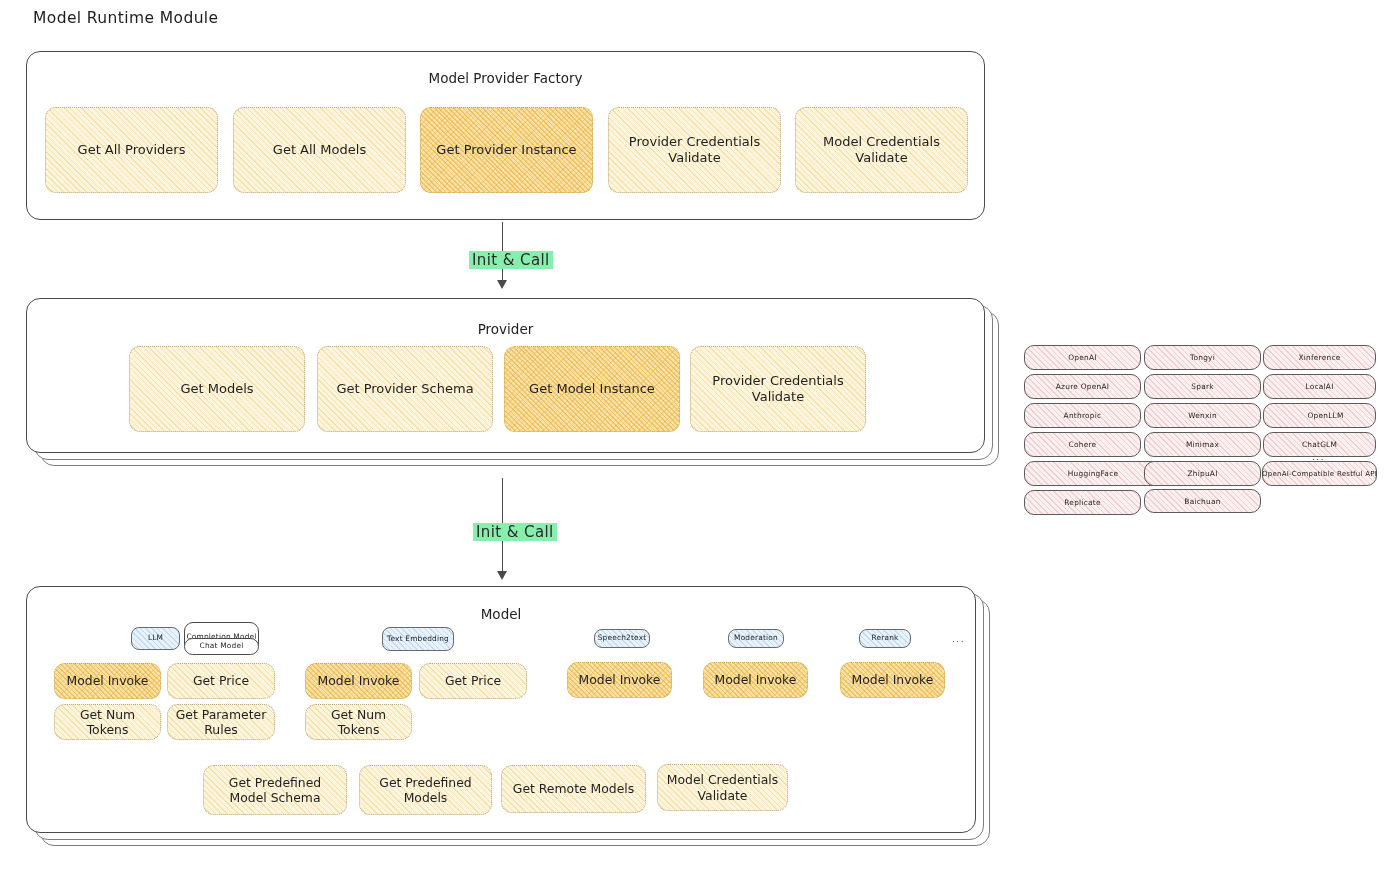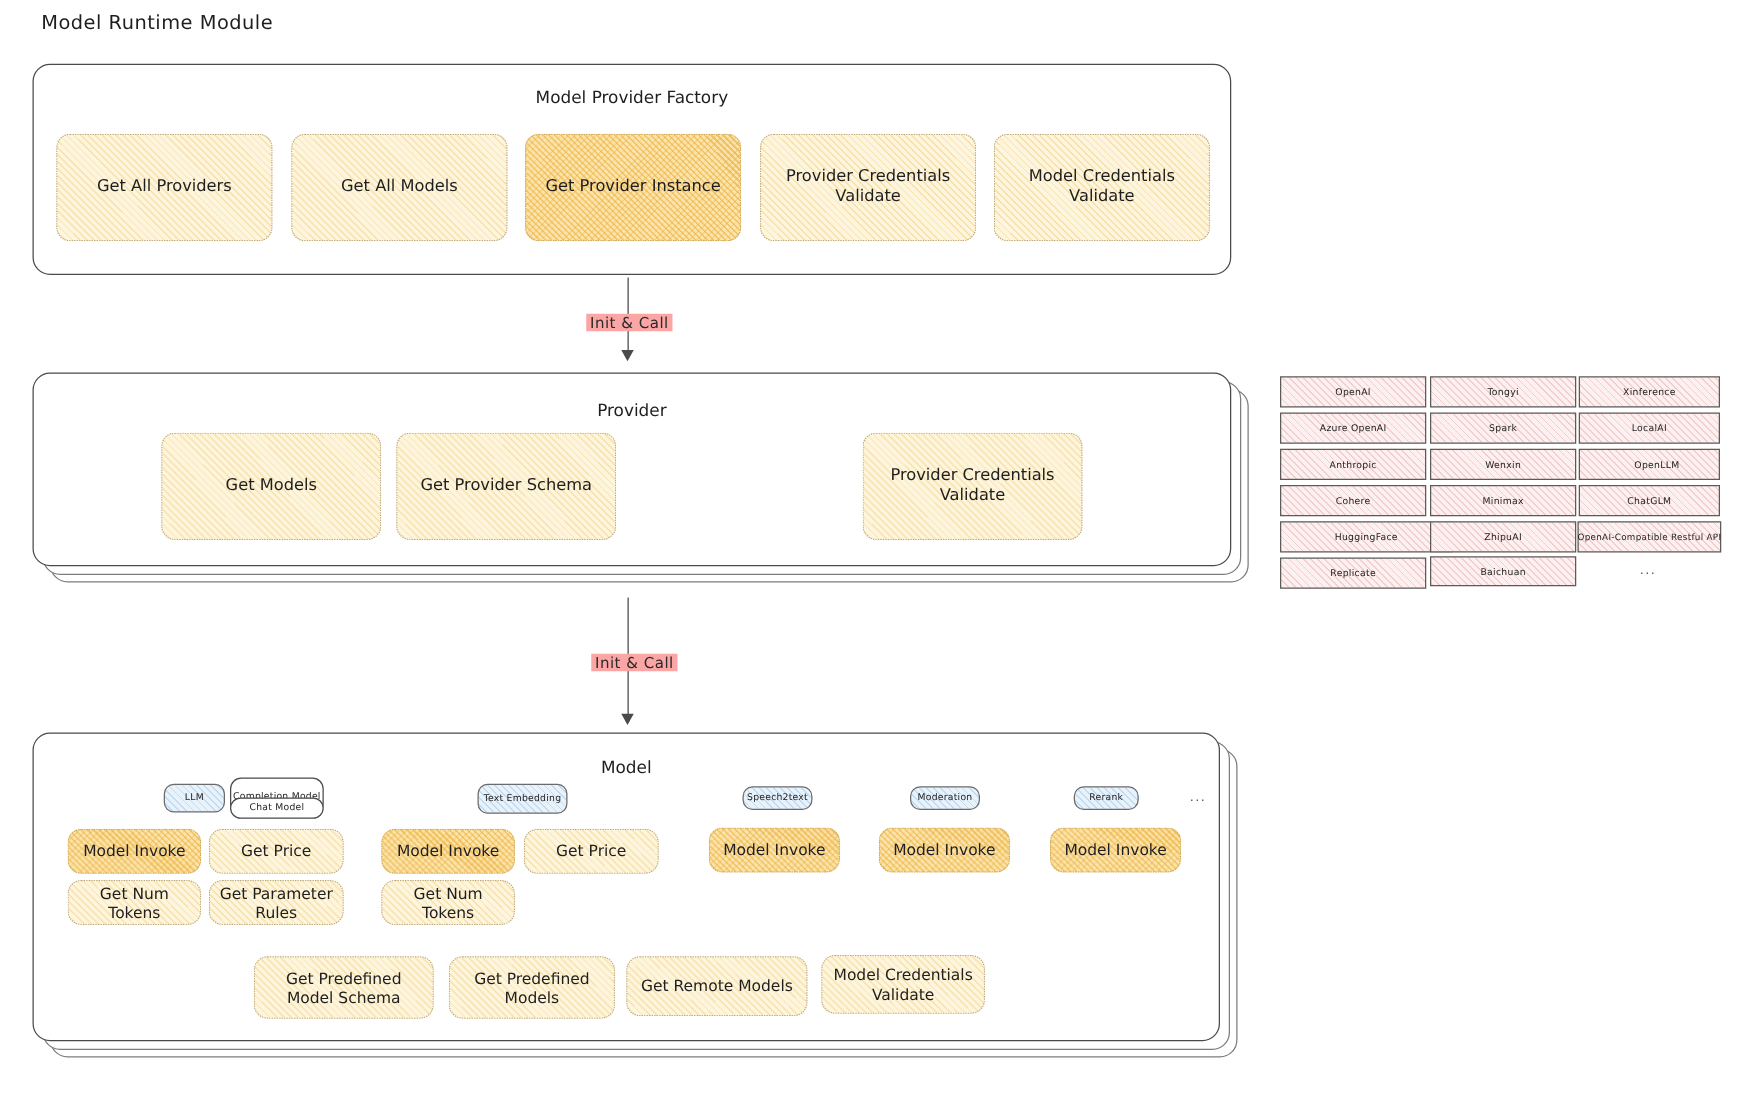--- a/index.html
+++ b/index.html
@@ -58,28 +58,29 @@
         rgba(233,170,44,.55) 0 1.3px, rgba(233,170,44,0) 1.3px 3.4px),
       repeating-linear-gradient(-45deg,
         rgba(233,170,44,.3) 0 1px, rgba(233,170,44,0) 1px 4px);
   }
   .chip.sm{font-size:12.4px;}
 
   
   .pill{
     position:absolute;box-sizing:border-box;
     border:1.15px solid #5b5b5b;
-    border-radius:0;
+    border-radius:10px;
     display:flex;align-items:center;justify-content:center;
     font-size:7.4px;letter-spacing:.25px;
     color:#1e1e1e;text-align:center;
     background-color:#fdf0f0;
     background-image:repeating-linear-gradient(45deg,
         rgba(226,150,150,.38) 0 1px, rgba(226,150,150,0) 1px 4px);
     white-space:nowrap;
+    margin-top:44px;
   }
   .ellipsis-mark{
     position:absolute;font-size:9px;color:#3a3a3a;letter-spacing:1.5px;
   }
 
   
   .badge{
     position:absolute;box-sizing:border-box;
     border:1.15px solid #6a6a6a;
     border-radius:8px;
@@ -93,22 +94,22 @@
   .badge.plain{
     background-color:#ffffff;background-image:none;border-color:#4a4a4a;
     border-radius:9px;
   }
 
   
   .arrow-line{position:absolute;width:1.15px;background:#4a4a4a;}
   .arrow-head{position:absolute;width:0;height:0;
     border-left:5px solid transparent;border-right:5px solid transparent;
     border-top:9px solid #4a4a4a;}
-  .arrow-label{position:absolute;font-size:12px;color:#2a2a2a;white-space:nowrap;
-    letter-spacing:.4px;background:#fca5a5;padding:0 3px;}
+  .arrow-label{position:absolute;font-size:15px;color:#2a2a2a;white-space:nowrap;
+    letter-spacing:.4px;background:#86efac;padding:0 3px;}
 </style>
 </head>
 <body>
 
 <div class="canvas">
 
   <div class="page-title">Model Runtime Module</div>
 
   <div class="panel" style="left:26px;top:51px;width:959px;height:169px;">
     <div class="panel-title" style="top:18px;">Model Provider Factory</div>
@@ -123,20 +124,21 @@
   <div class="arrow-head" style="left:497px;top:280px;"></div>
   <div class="arrow-label" style="left:469px;top:251px;">Init &amp; Call</div>
 
   <div class="deck" style="left:40px;top:311px;width:959px;height:155px;"></div>
   <div class="deck" style="left:34px;top:305px;width:959px;height:155px;"></div>
   <div class="panel" style="left:26px;top:298px;width:959px;height:155px;">
     <div class="panel-title" style="top:22px;">Provider</div>
   </div>
   <div class="chip" style="left:129px;top:346px;width:176px;height:86px;">Get Models</div>
   <div class="chip" style="left:317px;top:346px;width:176px;height:86px;">Get Provider Schema</div>
+  <div class="chip hot" style="left:504px;top:346px;width:176px;height:86px;">Get Model Instance</div>
   <div class="chip" style="left:690px;top:346px;width:176px;height:86px;">Provider Credentials Validate</div>
 
   <div>
 
     <div class="pill" style="left:1024px;top:301px;width:117px;height:25px;">OpenAI</div>
     <div class="pill" style="left:1024px;top:330px;width:117px;height:25px;">Azure OpenAI</div>
     <div class="pill" style="left:1024px;top:359px;width:117px;height:25px;">Anthropic</div>
     <div class="pill" style="left:1024px;top:388px;width:117px;height:25px;">Cohere</div>
     <div class="pill" style="left:1024px;top:417px;width:138px;height:25px;">HuggingFace</div>
     <div class="pill" style="left:1024px;top:446px;width:117px;height:25px;">Replicate</div>

